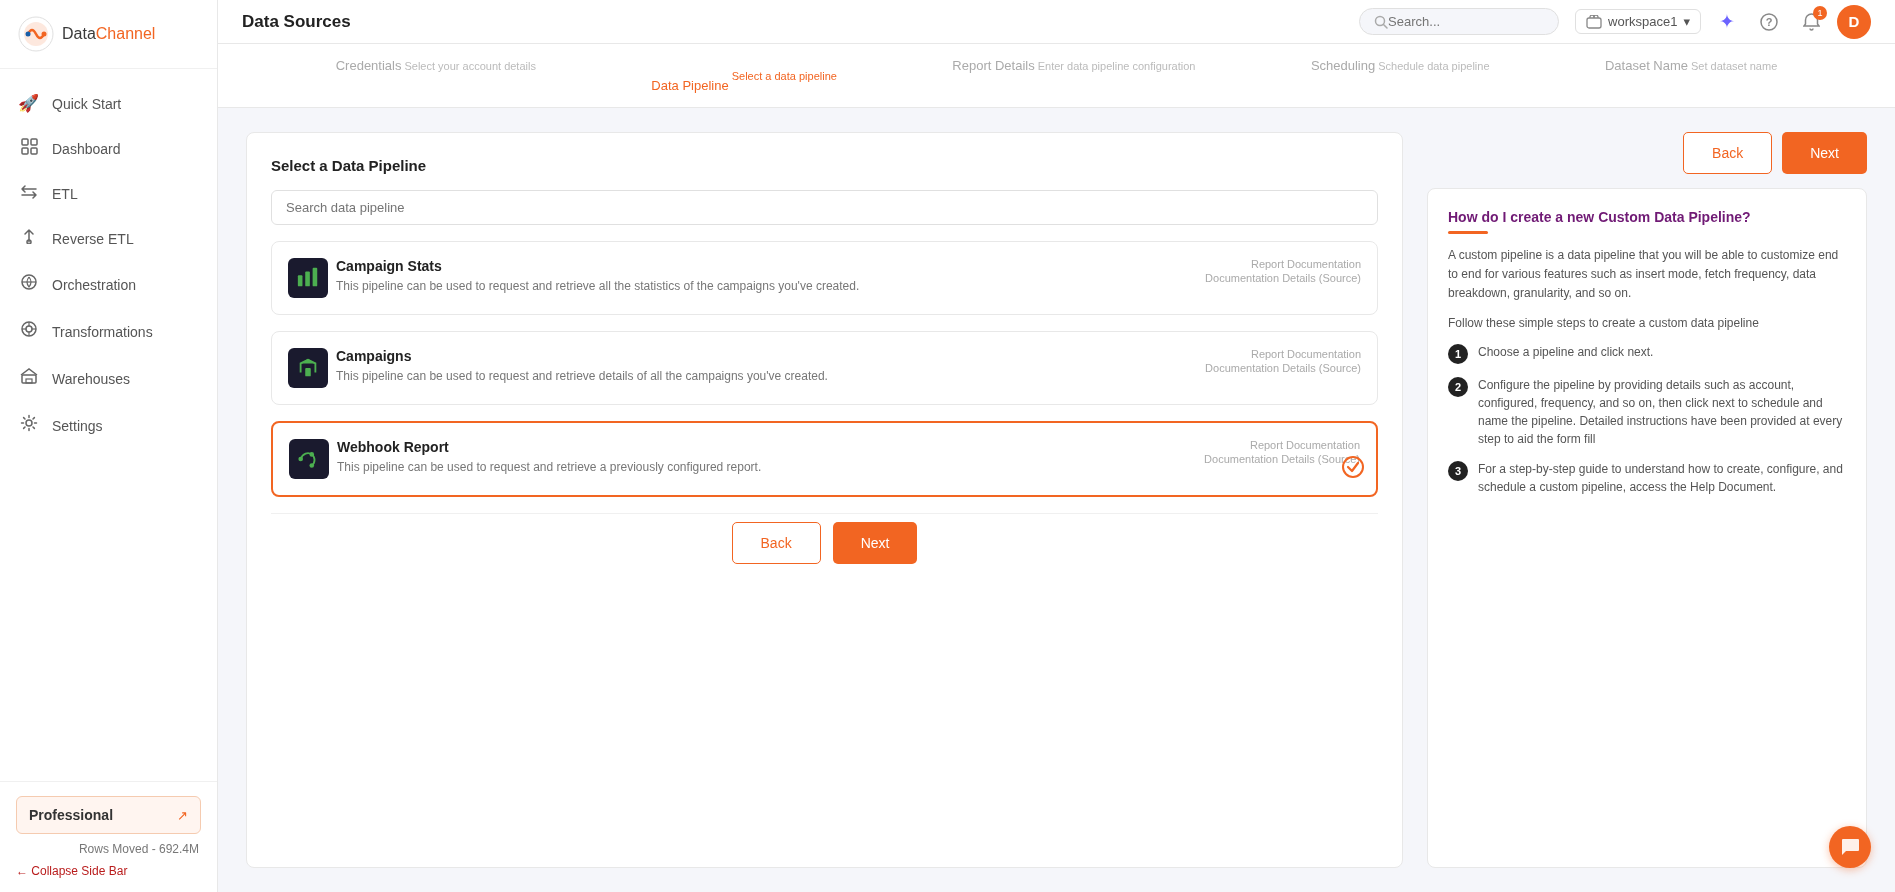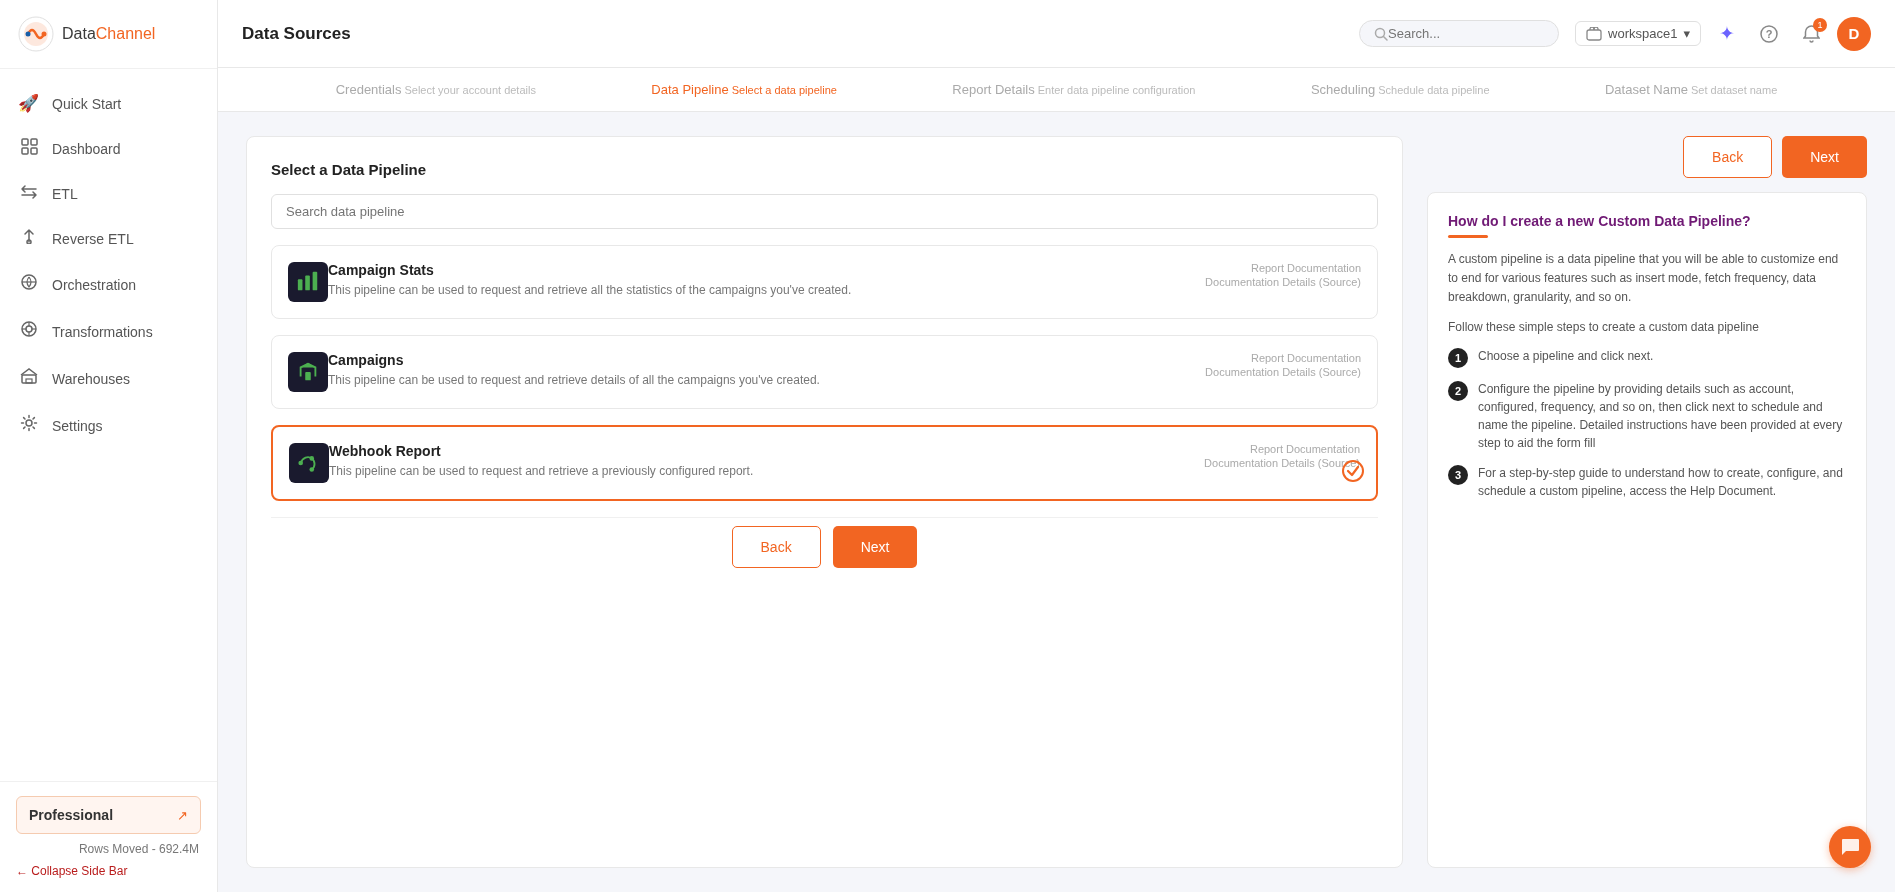--- a/index.html
+++ b/index.html
@@ -72,21 +72,21 @@
       display: flex;
       flex-direction: column;
       overflow: hidden;
     }
 
     
     .topbar {
       background: #fff;
       border-bottom: 1px solid #e8e8e8;
       padding: 0 24px;
-      height: 68px;
+      height: 44px;
       display: flex;
       align-items: center;
       gap: 16px;
     }
     .topbar-title {
       font-size: 17px;
       font-weight: 600;
       color: #222;
       flex: 1;
     }
@@ -172,21 +172,21 @@
       flex-direction: row;
       align-items: center;
       gap: 3px;
       min-width: 160px;
     }
     .step-label {
       font-size: 13px;
       font-weight: 500;
       color: #aaa;
     }
-    .step-label.active { color: #f26522; }
+    .step-label.active { color: #f26522; margin-top: 20px; }
     .step-sublabel {
       font-size: 11px;
       color: #bbb;
     }
     .step-sublabel.active { color: #f26522; }
 
     
     .content-area {
       flex: 1;
       display: flex;
@@ -223,21 +223,21 @@
       width: 100%;
     }
 
     
     .pipeline-item {
       border: 1px solid #e8e8e8;
       border-radius: 8px;
       padding: 16px;
       display: flex;
       align-items: flex-start;
-      gap: 0;
+      gap: 8px;
       cursor: pointer;
       transition: border-color 0.15s;
       position: relative;
       background: #fff;
     }
     .pipeline-item.selected { border-color: #f26522; border-width: 2px; }
     .pipeline-icon {
       width: 40px;
       height: 40px;
       background: #1a1a2e;

